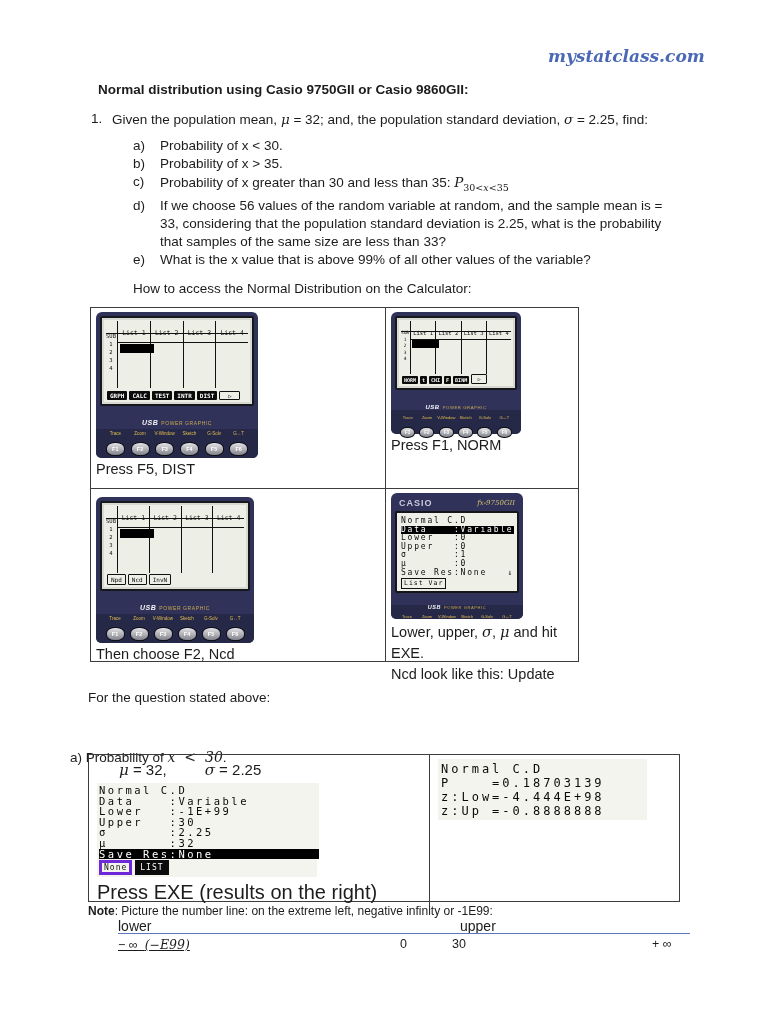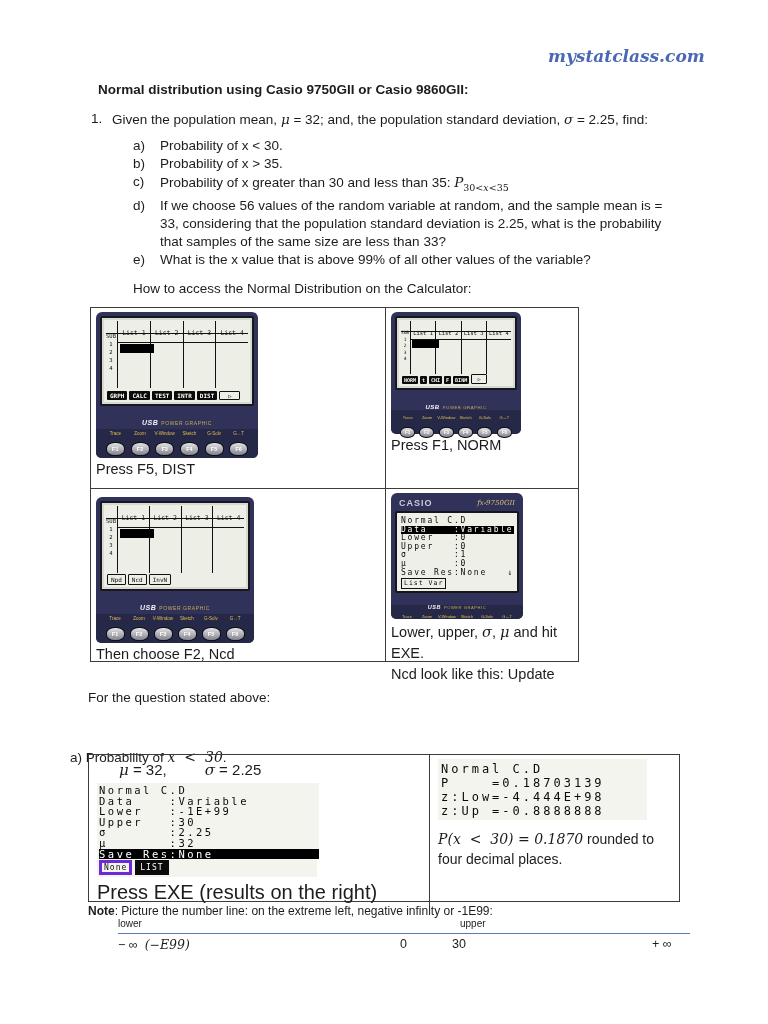--- a/index.html
+++ b/index.html
@@ -100,21 +100,21 @@
   .mtab{font-family:"DejaVu Sans Mono",monospace;font-size:8px;letter-spacing:1px;
         border:3px solid #6d28d9;padding:0 2px;color:#111;}
   .mtab.dark{background:#0b0b0b;color:#fff;border-color:#0b0b0b;}
   .lcd3{background:#f3f4ee;width:206px;font-family:"DejaVu Sans Mono",monospace;
         font-size:12px;line-height:14px;letter-spacing:3px;color:#0a0a0a;padding:3px 0 2px 3px;}
   .lcd3 .ln{white-space:pre;}
   .resline{margin-top:9px;font-size:14px;width:238px;line-height:20px;}
 
   
   .note{left:88px;top:904px;font-size:12px;}
-  .nl-label{font-size:10px;}
+  .nl-label{font-size:14px;}
   .nl-line{left:118px;top:933px;width:572px;border-top:1.5px solid #5b79b8;}
   .nl-val{font-size:12.5px;}
 </style>
 </head>
 <body>
 
 <div class="abs logo">mystatclass.com</div>
 
 <div class="abs title">Normal distribution using Casio 9750GII or Casio 9860GII:</div>
 
@@ -363,25 +363,24 @@
     </div>
     <div class="cellcap" style="font-size:20px;margin-top:4px;">Press EXE (results on the right)</div>
   </div>
   <div class="cell">
     <div class="lcd3">
       <div class="ln">Normal C.D</div>
       <div class="ln">P    =0.18703139</div>
       <div class="ln">z:Low=-4.444E+98</div>
       <div class="ln">z:Up =-0.8888888</div>
     </div>
-    <div class="resline"><span class="m pre">P(x  &lt;  30) = 0.1870</span><span> rounded to four decimal places.</span></div>
   </div>
 </div>
 
 <div class="abs note"><b>Note</b><span>: Picture the number line: on the extreme left, negative infinity or -1E99:</span></div>
 
 <div class="abs nl-label" style="left:118px;top:918px;">lower</div>
 <div class="abs nl-label" style="left:460px;top:918px;">upper</div>
 <div class="abs nl-line"></div>
-<div class="abs nl-val" style="left:118px;top:937px;"><span class="pre">− ∞  </span><span class="m">(−E99)</span></div>
+<div class="abs nl-val" style="left:118px;top:937px;text-decoration:underline;"><span class="pre">− ∞  </span><span class="m">(−E99)</span></div>
 <div class="abs nl-val" style="left:400px;top:937px;">0</div>
 <div class="abs nl-val" style="left:452px;top:937px;">30</div>
 <div class="abs nl-val" style="left:652px;top:937px;">+ ∞</div>
 
 </body></html>

